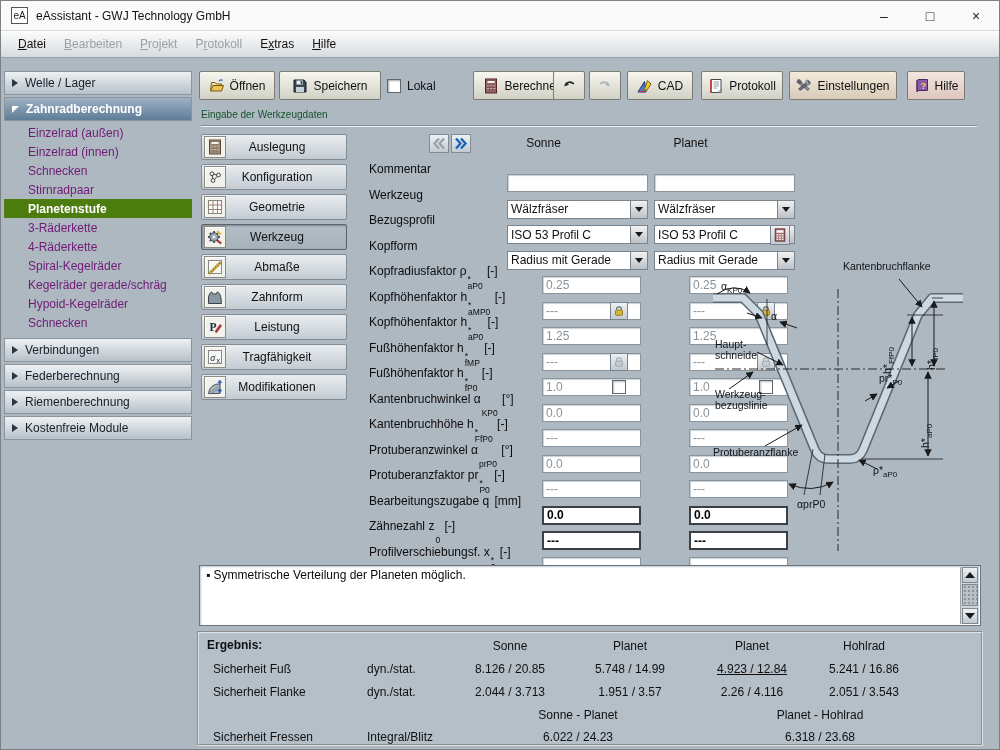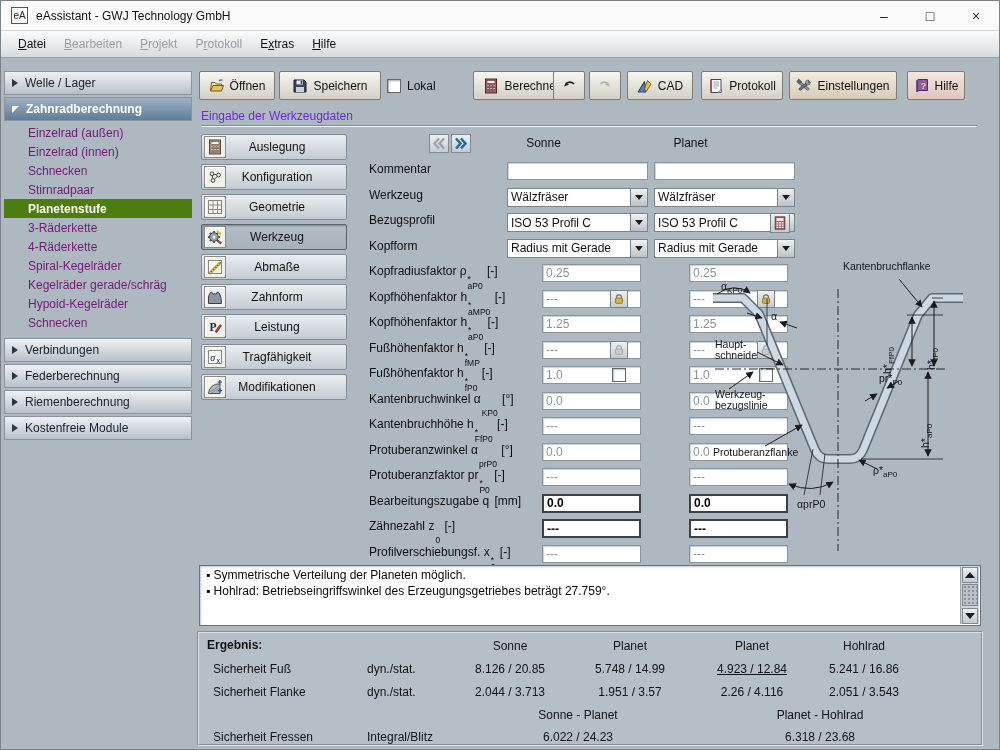--- a/index.html
+++ b/index.html
@@ -23,21 +23,21 @@
   
   .tbtn { position:absolute; top:70px; height:29px; background:linear-gradient(#f7f6ef,#d2d1c6); border:1px solid #7c7c72; border-radius:2px; display:flex; align-items:center; justify-content:center; gap:5px; font-size:12px; color:#111; padding:0 6px; }
   .tbtn.warm { background:linear-gradient(#f4ecdd,#d8cab8); }
   .tbtn.rose { background:linear-gradient(#f3e6e0,#ddc6bd); }
   .tbtn.dis  { color:#9aa2a8; }
   .tbtn svg { width:16px; height:16px; flex:0 0 auto; }
   .chk-wrap { position:absolute; top:70px; height:29px; display:flex; align-items:center; gap:6px; }
   .chkbox { width:14px; height:14px; background:#fff; border:1px solid #666; box-shadow:inset 1px 1px 2px #aaa; }
 
   
-  .sec-title { position:absolute; left:200px; top:108px; font-size:12px; color:#6d28d9; }
+  .sec-title { position:absolute; left:200px; top:108px; font-size:10px; color:#14532d; }
   .sec-rule { position:absolute; left:200px; top:124px; width:776px; height:2px; border-top:1px solid #828a92; border-bottom:1px solid #f2f4f6; }
 
   
   .sidebar { position:absolute; left:3px; top:70px; width:188px; bottom:4px; }
   .sb-head { height:24px; margin-bottom:2px; background:linear-gradient(#eef1f3,#b7c1c9); border:1px solid #8a949c; display:flex; align-items:center; padding-left:7px; gap:7px; color:#16202a; }
   .sb-head.open { background:linear-gradient(#9db1c2,#5f7d99); color:#fff; font-weight:bold; }
   .tri-c { width:0; height:0; border-left:6px solid #2a3642; border-top:4px solid transparent; border-bottom:4px solid transparent; }
   .tri-o { width:0; height:0; border-top:7px solid #fff; border-right:7px solid transparent; }
   .sb-item { height:19px; display:flex; align-items:center; padding-left:24px; color:#701a75; }
   .sb-item.sel { background:#4d7c0f; color:#fff; font-weight:bold; }
@@ -54,21 +54,21 @@
   
   .form { position:absolute; left:368px; top:133px; width:430px; }
   .fhead { position:relative; height:23px; }
   .navarr { position:absolute; top:0; width:20px; height:19px; border:1px solid #828c94; background:linear-gradient(#eef1f3,#c3cbd2); display:flex; align-items:center; justify-content:center; }
   .navarr svg { width:14px; height:13px; }
   .colh { position:absolute; top:2px; width:145px; text-align:center; color:#111; }
   .frow { position:relative; height:25.5px; }
   .flabel { position:absolute; left:0; top:5px; white-space:nowrap; color:#0c0c0c; }
   .ss { display:inline-flex; flex-direction:column; align-items:flex-start; font-size:8.5px; line-height:7px; vertical-align:-7px; margin:0 1px; }
   .ss .u { height:7px; }
-  .cell { position:absolute; top:5px; width:145px; height:21px;padding-left:36px; }
+  .cell { position:absolute; top:17px; width:145px; height:21px;padding-left:36px; }
   .cell.s { left:102px; } .cell.p { left:249px; }
   .inp { height:18px; background:#fff; border:1px solid #8a949c; box-shadow:inset 1px 1px 1px #c8d0d6; font:12px "Liberation Sans",sans-serif; padding:0 3px; color:#111; }
   .inp.full { width:141px; }
   .inp.num { margin-left:35px; width:99px; color:#8a939b; }
   .inp.on { color:#000; border:2px solid #3c4044; box-shadow:none; height:19px; font-weight:bold;}
   .dd { width:141px; height:19px; background:#fff; border:1px solid #7a848c; display:flex; align-items:center; }
   .dd .dtx { flex:1; padding-left:3px; white-space:nowrap; overflow:hidden; }
   .dd .dbtn { width:17px; height:17px; background:linear-gradient(#f2f2f2,#bcc2c8); border-left:1px solid #7a848c; display:flex; align-items:center; justify-content:center; }
   .dd .dar { width:0; height:0; border-top:5px solid #1a1a1a; border-left:4px solid transparent; border-right:4px solid transparent; }
   .sqbtn { position:absolute; left:139px; top:0; width:18px; height:18px; background:linear-gradient(#eef1f3,#c3cbd2); border:1px solid #7a848c; display:flex; align-items:center; justify-content:center; }
@@ -645,21 +645,20 @@
     <div class="dlab" style="left:96px;top:246px;"><span>αprP0</span></div>
     <div class="dlab" style="left:172px;top:212px;"><span>ρ*</span><span class="dsub">aP0</span></div>
     <div class="dlab" style="left:178px;top:120px;"><span>pr*</span><span class="dsub">P0</span></div>
     <div class="dlab rot" style="left:196px;top:106px;"><span>h*</span><span class="dsub">FfP0</span></div>
     <div class="dlab rot" style="left:240px;top:102px;"><span>h*</span><span class="dsub">fP0</span></div>
     <div class="dlab rot" style="left:234px;top:180px;"><span>h*</span><span class="dsub">aP0</span></div>
   </div>
 
   <div class="msgbox">
     <div class="msg"><span>▪</span> <span>Symmetrische Verteilung der Planeten möglich.</span></div>
-    <div class="msg"><span>▪</span> <span>Hohlrad: Betriebseingriffswinkel des Erzeugungsgetriebes beträgt 27.759°.</span></div>
     <div class="vsb">
       <span class="ab up">
           <span class="tri-up"></span>
         </span>
       <span class="thumb"></span>
       <span class="ab dn">
           <span class="tri-dn"></span>
         </span>
     </div>
   </div>

